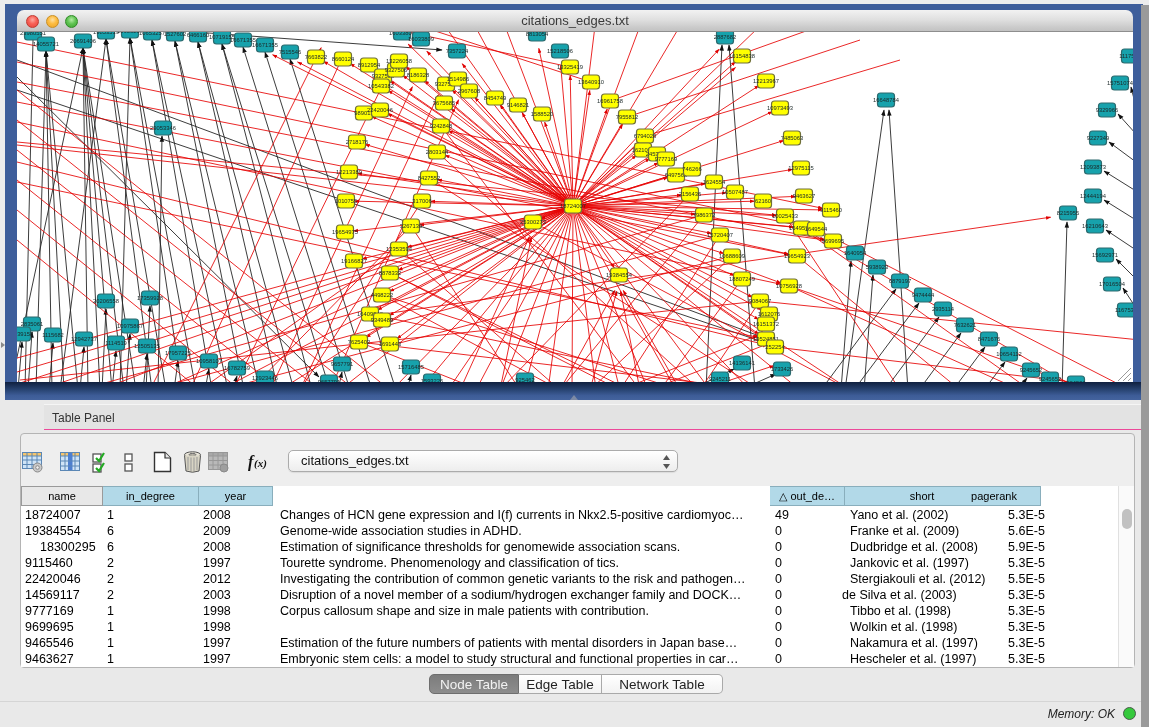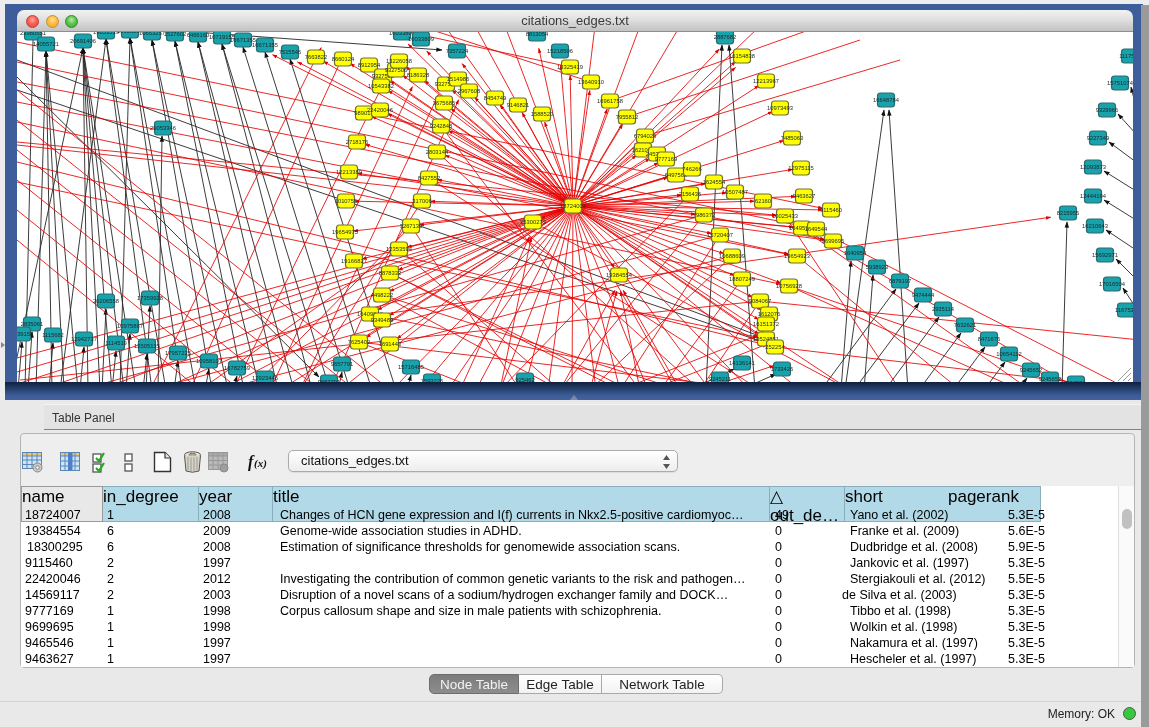--- a/index.html
+++ b/index.html
@@ -31,36 +31,36 @@
 #tphead { position:absolute; left:0; top:4px; width:1149px; height:26px; background:#e3e3e3;
   border-top:1px solid #f5f5f5; border-bottom:1px solid #ec4899;margin-left:44px; }
 #tphead .t { position:absolute; left:8px; top:6px; font-size:12px; color:#333; }
 #panel { position:absolute; left:20px; top:33px; width:1115px; height:235px;
   border:1px solid #b4b4b4; border-radius:4px; background:#eeeeee; }
 .ticon { position:absolute; top:51px; }
 #combo { position:absolute; left:288px; top:50px; width:390px; height:22px; background:linear-gradient(#ffffff,#ededed);
   border:1px solid #ababab; border-radius:5px; font-size:13px; color:#111; line-height:20px; padding-left:12px;
   box-shadow:0 1px 1px rgba(0,0,0,0.08); }
 #tbl { position:absolute; left:21px; top:86px; width:1097px; height:181px; background:#fff; overflow:hidden; }
-.th { position:absolute; top:0; height:36px; background:#b2d9e8; border:1px solid #89aebc;
-  border-left:none; font-size:17px; text-align:left; line-height:19px; color:#000; }
+.th { position:absolute; top:0; height:20px; background:#b2d9e8; border:1px solid #89aebc;
+  border-left:none; font-size:11px; text-align:center; line-height:19px; color:#000; }
 .tr { position:absolute; left:0; width:1097px; height:16px; font-size:12.5px; color:#000; }
 .tr span { position:absolute; top:0px; white-space:nowrap; }
 #vscroll { position:absolute; left:1118px; top:86px; width:16px; height:181px; background:#fafafa;
   border-left:1px solid #e0e0e0; }
 #vthumb { position:absolute; left:2.5px; top:23px; width:10px; height:20px; background:#c1c1c1; border-radius:5px; }
 
 #tabs { position:absolute; left:429px; top:274px; height:20px; display:flex; }
 .tab { height:20px; line-height:19px; font-size:13.5px; text-align:center; color:#222;
   background:linear-gradient(#ffffff,#f2f2f2); border:1px solid #a9a9a9; border-left:none; }
 .tab.first { border-radius:5px 0 0 5px; border-left:1px solid #a9a9a9; }
 .tab.last { border-radius:0 5px 5px 0; }
 .tab.sel { background:linear-gradient(#7c7c7c,#8d8d8d); color:#f2f2f2; border-color:#6e6e6e; }
 #status { position:absolute; left:0; top:301px; width:1149px; height:26px; border-top:1px solid #d5d5d5; }
-#status .m { position:absolute; right:34px; top:5px; font-size:12px; color:#222; }
+#status .m { position:absolute; right:34px; top:5px; font-size:12px; color:#222;font-style:italic; }
 #status .dot { position:absolute; right:13px; top:5px; width:13px; height:13px; border-radius:50%;
   background:#35c93c; border:1.5px solid #4b5b4b; }
 </style></head><body>
 <div id="frame">
   <div id="blue"></div>
   <div id="blueshadow"></div>
   <div id="win">
     <div id="canvas">
         <svg id="graph" width="1116" height="350" viewBox="17 32 1116 350">
 <defs>
@@ -680,21 +680,20 @@
   <div id="combo">citations_edges.txt
     <svg style="position:absolute;right:5px;top:3px" width="11" height="16" viewBox="0 0 11 16">
       <path d="M5.5 1 L9 6 L2 6 z" fill="#555"></path>
         <path d="M5.5 15 L9 10 L2 10 z" fill="#555"></path>
     </svg>
   </div>
   <div id="tbl">
     <div class="th" style="left:0px;width:82px;background:#e8e8e8;border-left:1px solid #9a9a9a;border-color:#9a9a9a">name</div>
     <div class="th" style="left:82px;width:96px">in_degree</div>
     <div class="th" style="left:178px;width:74px">year</div>
-    <div class="th" style="left:252px;width:497px">title</div>
     <div class="th" style="left:749px;width:75px">△ out_de…</div>
     <div class="th" style="left:824px;width:155px">short</div>
     <div class="th" style="left:927px;width:93px">pagerank</div>
     <div class="tr" style="top:22px">
         <span style="left:4px">18724007</span>
         <span style="left:86px">1</span>
         <span style="left:182px">2008</span>
         <span style="left:259px">Changes of HCN gene expression and I(f) currents in Nkx2.5-positive cardiomyoc…</span>
         <span style="left:754px">49</span>
         <span style="left:829px">Yano et al. (2002)</span>
@@ -703,83 +702,86 @@
 <div class="tr" style="top:38px">
         <span style="left:4px">19384554</span>
         <span style="left:86px">6</span>
         <span style="left:182px">2009</span>
         <span style="left:259px">Genome-wide association studies in ADHD.</span>
         <span style="left:754px">0</span>
         <span style="left:829px">Franke et al. (2009)</span>
         <span style="left:987px">5.6E-5</span>
       </div>
 <div class="tr" style="top:54px">
-        <span style="left:6px">18300295</span>
+        <span style="left:19px">18300295</span>
         <span style="left:86px">6</span>
         <span style="left:182px">2008</span>
         <span style="left:259px">Estimation of significance thresholds for genomewide association scans.</span>
         <span style="left:754px">0</span>
         <span style="left:829px">Dudbridge et al. (2008)</span>
         <span style="left:987px">5.9E-5</span>
       </div>
 <div class="tr" style="top:70px">
         <span style="left:4px">9115460</span>
         <span style="left:86px">2</span>
         <span style="left:182px">1997</span>
+        <span style="left:259px">Tourette syndrome. Phenomenology and classification of tics.</span>
         <span style="left:754px">0</span>
         <span style="left:829px">Jankovic et al. (1997)</span>
         <span style="left:987px">5.3E-5</span>
       </div>
 <div class="tr" style="top:86px">
         <span style="left:4px">22420046</span>
         <span style="left:86px">2</span>
         <span style="left:182px">2012</span>
         <span style="left:259px">Investigating the contribution of common genetic variants to the risk and pathogen…</span>
         <span style="left:754px">0</span>
         <span style="left:829px">Stergiakouli et al. (2012)</span>
         <span style="left:987px">5.5E-5</span>
       </div>
 <div class="tr" style="top:102px">
         <span style="left:4px">14569117</span>
         <span style="left:86px">2</span>
         <span style="left:182px">2003</span>
-        <span style="left:259px">Disruption of a novel scans of a sodium/hydrogen exchanger family and DOCK…</span>
+        <span style="left:259px">Disruption of a novel member of a sodium/hydrogen exchanger family and DOCK…</span>
         <span style="left:754px">0</span>
         <span style="left:821px">de Silva et al. (2003)</span>
         <span style="left:987px">5.3E-5</span>
       </div>
 <div class="tr" style="top:118px">
         <span style="left:4px">9777169</span>
         <span style="left:86px">1</span>
         <span style="left:182px">1998</span>
-        <span style="left:259px">Corpus callosum shape and size in male patients with schizophrenia.</span>
+        <span style="left:259px">Corpus callosum shape and size in male patients with contribution.</span>
         <span style="left:754px">0</span>
         <span style="left:829px">Tibbo et al. (1998)</span>
         <span style="left:987px">5.3E-5</span>
       </div>
 <div class="tr" style="top:134px">
         <span style="left:4px">9699695</span>
         <span style="left:86px">1</span>
         <span style="left:182px">1998</span>
         <span style="left:754px">0</span>
         <span style="left:829px">Wolkin et al. (1998)</span>
         <span style="left:987px">5.3E-5</span>
       </div>
 <div class="tr" style="top:150px">
         <span style="left:4px">9465546</span>
         <span style="left:86px">1</span>
         <span style="left:182px">1997</span>
+        <span style="left:259px">Estimation of the future numbers of patients with mental disorders in Japan base…</span>
         <span style="left:754px">0</span>
         <span style="left:829px">Nakamura et al. (1997)</span>
         <span style="left:987px">5.3E-5</span>
       </div>
 <div class="tr" style="top:166px">
         <span style="left:4px">9463627</span>
         <span style="left:86px">1</span>
         <span style="left:182px">1997</span>
+        <span style="left:259px">Embryonic stem cells: a model to study structural and functional properties in car…</span>
         <span style="left:754px">0</span>
         <span style="left:829px">Hescheler et al. (1997)</span>
         <span style="left:987px">5.3E-5</span>
       </div>
   </div>
   <div id="vscroll">
       <div id="vthumb"></div>
     </div>
   <div id="tabs">
     <div class="tab first sel" style="width:90px">Node Table</div>

